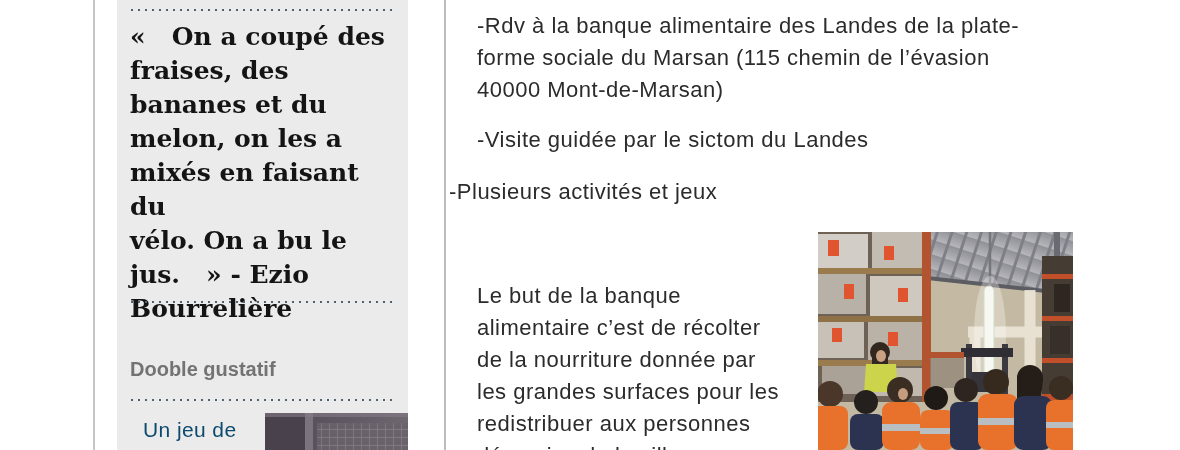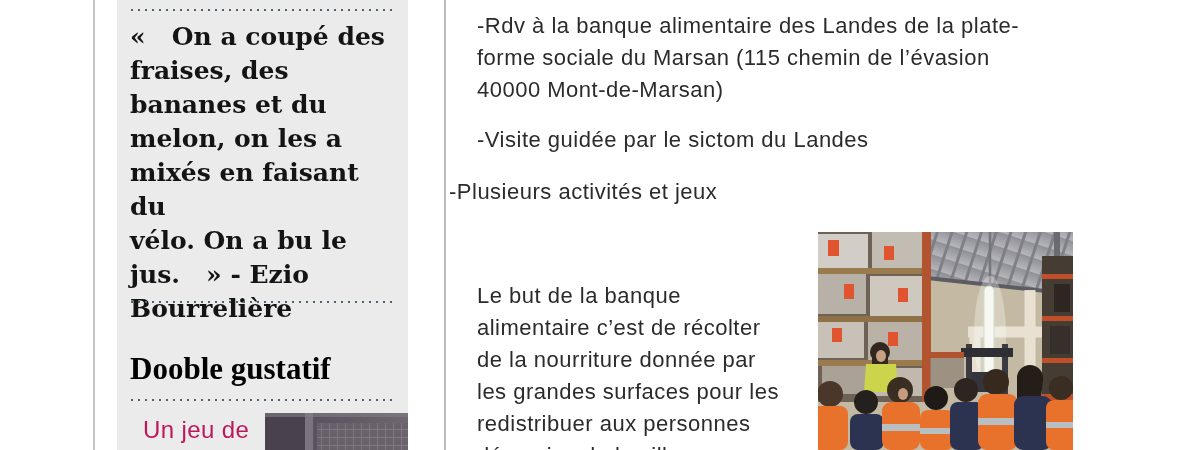--- a/index.html
+++ b/index.html
@@ -17,24 +17,24 @@
   .dotted{position:absolute;left:13px;width:267px;height:4px;
     background-image:radial-gradient(circle at 2px 2px,#51626f 1.15px,rgba(81,98,111,0) 1.45px);
     background-size:7px 4px;background-repeat:repeat-x;}
   .dotted.d1{top:8px;}
   .dotted.d2{top:300px;}
   .dotted.d3{top:398px;}
   .quote{position:absolute;left:13px;top:20px;width:272px;
     font-family:"DejaVu Serif","Liberation Serif",serif;font-weight:bold;
     font-size:25px;line-height:34px;color:#141414;white-space:pre-wrap;}
   .section-heading{position:absolute;left:13px;top:352px;margin:0;
-    font-family:Liberation Serif, serif;font-weight:bold;
-    font-size:31px;line-height:34px;color:#000000;white-space:nowrap;}
-  .section-intro{position:absolute;left:26px;top:415px;font-size:24px;
-    line-height:30px;color:#be185d;letter-spacing:0.4px;}
+    font-family:Liberation Sans, sans-serif;font-weight:bold;
+    font-size:20px;line-height:34px;color:#737373;white-space:nowrap;}
+  .section-intro{position:absolute;left:26px;top:415px;font-size:21px;
+    line-height:30px;color:#0c4a6e;letter-spacing:0.4px;}
   .mini-photo{position:absolute;left:148px;top:413px;width:143px;height:37px;overflow:hidden;}
 
   
   .article p{position:absolute;margin:0;font-size:22px;line-height:32px;
     color:#2b2b2b;letter-spacing:0.5px;white-space:pre-wrap;}
   .p1{left:477px;top:10px;width:690px;}
   .p2{left:477px;top:124px;width:690px;}
   .p3{left:449px;top:176px;width:690px;}
   .p4{left:477px;top:280px;width:345px;}
 

